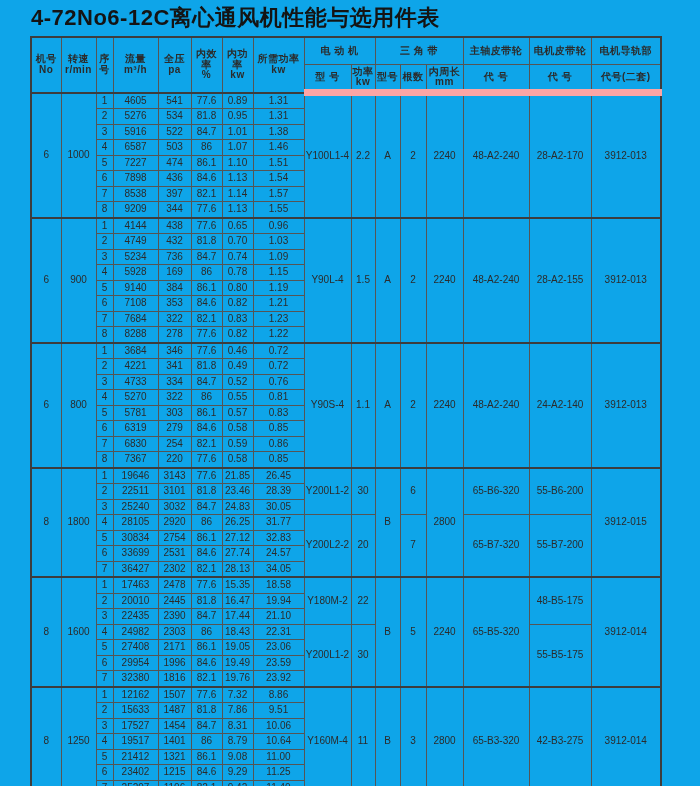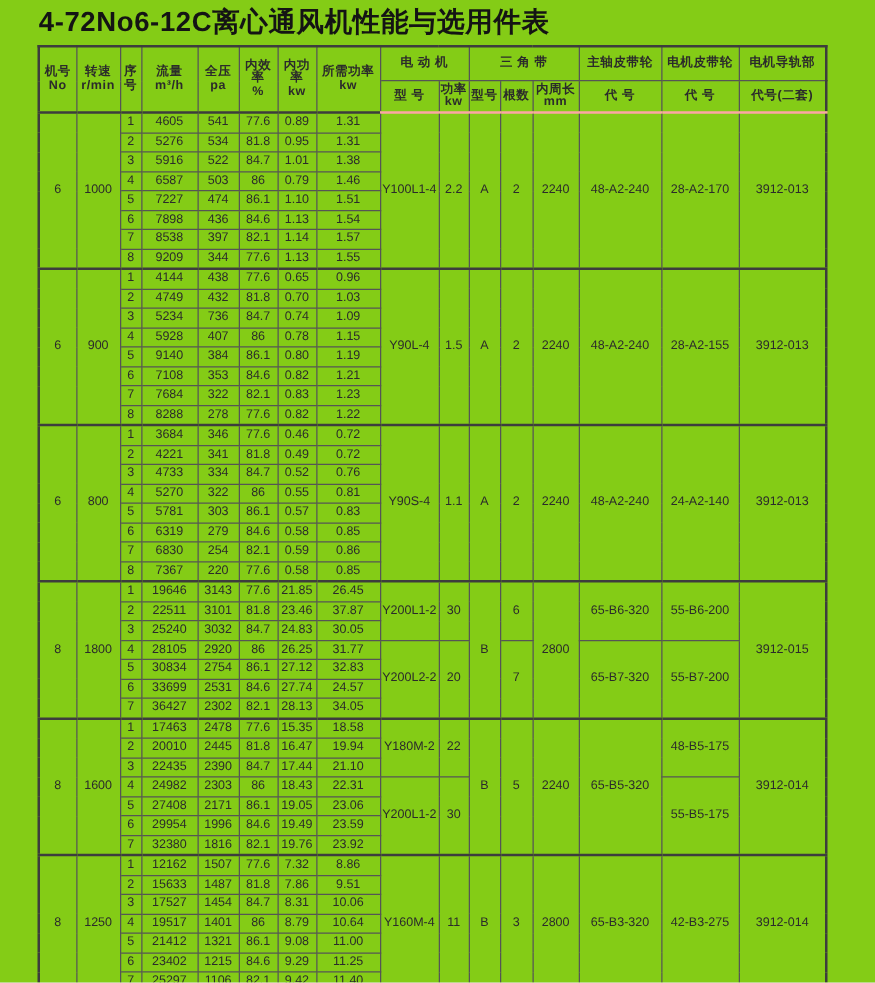--- a/index.html
+++ b/index.html
@@ -1,19 +1,19 @@
 <!DOCTYPE html>
 <html><head>
 <meta charset="utf-8">
 <style>
   html,body{margin:0;padding:0;background:#e8e8e8;}
   .page{
     position:relative;
     width:700px;height:786px;
-    background:#84cc16;
+    background:#0ea5e9;
     overflow:hidden;
     font-family:"Liberation Sans",sans-serif;
     color:#262626;
     box-sizing:border-box;
   }
   .title{
     margin:5px 0 5px 31px;
     font-size:22px;
     line-height:26px;
     font-weight:bold;
@@ -38,21 +38,21 @@
     color:#2b2b2b;
   }
   thead td{
     font-size:10.5px;
     font-weight:bold;
     color:#1e1e1e;
     letter-spacing:0.5px;
   }
   thead tr.h1 td{height:26px;}
   thead tr.h2 td{height:24px;}
-  thead tr:last-child td{border-bottom:2px solid #fca5a5;}
+  thead tr:last-child td{border-bottom:7px solid #fca5a5;}
   tbody td{height:14.5px;}
   tbody tr.block-first td{border-top:2px solid #3d3d3d;}
 </style>
 </head>
 <body>
 
 <div class="page">
   <h1 class="title">4-72No6-12C离心通风机性能与选用件表</h1>
   <table class="spec-table">
     <colgroup>
@@ -143,21 +143,21 @@
           <td>522</td>
           <td>84.7</td>
           <td>1.01</td>
           <td>1.38</td>
         </tr>
         <tr>
           <td>4</td>
           <td>6587</td>
           <td>503</td>
           <td>86</td>
-          <td>0.79</td>
+          <td>1.07</td>
           <td>1.46</td>
         </tr>
         <tr>
           <td>5</td>
           <td>7227</td>
           <td>474</td>
           <td>86.1</td>
           <td>1.10</td>
           <td>1.51</td>
         </tr>
@@ -215,21 +215,21 @@
           <td>3</td>
           <td>5234</td>
           <td>736</td>
           <td>84.7</td>
           <td>0.74</td>
           <td>1.09</td>
         </tr>
         <tr>
           <td>4</td>
           <td>5928</td>
-          <td>407</td>
+          <td>169</td>
           <td>86</td>
           <td>0.78</td>
           <td>1.15</td>
         </tr>
         <tr>
           <td>5</td>
           <td>9140</td>
           <td>384</td>
           <td>86.1</td>
           <td>0.80</td>
@@ -350,21 +350,21 @@
           <td rowspan="3">65-B6-320</td>
           <td rowspan="3">55-B6-200</td>
           <td rowspan="7">3912-015</td>
         </tr>
         <tr>
           <td>2</td>
           <td>22511</td>
           <td>3101</td>
           <td>81.8</td>
           <td>23.46</td>
-          <td>37.87</td>
+          <td>28.39</td>
         </tr>
         <tr>
           <td>3</td>
           <td>25240</td>
           <td>3032</td>
           <td>84.7</td>
           <td>24.83</td>
           <td>30.05</td>
         </tr>
         <tr>

